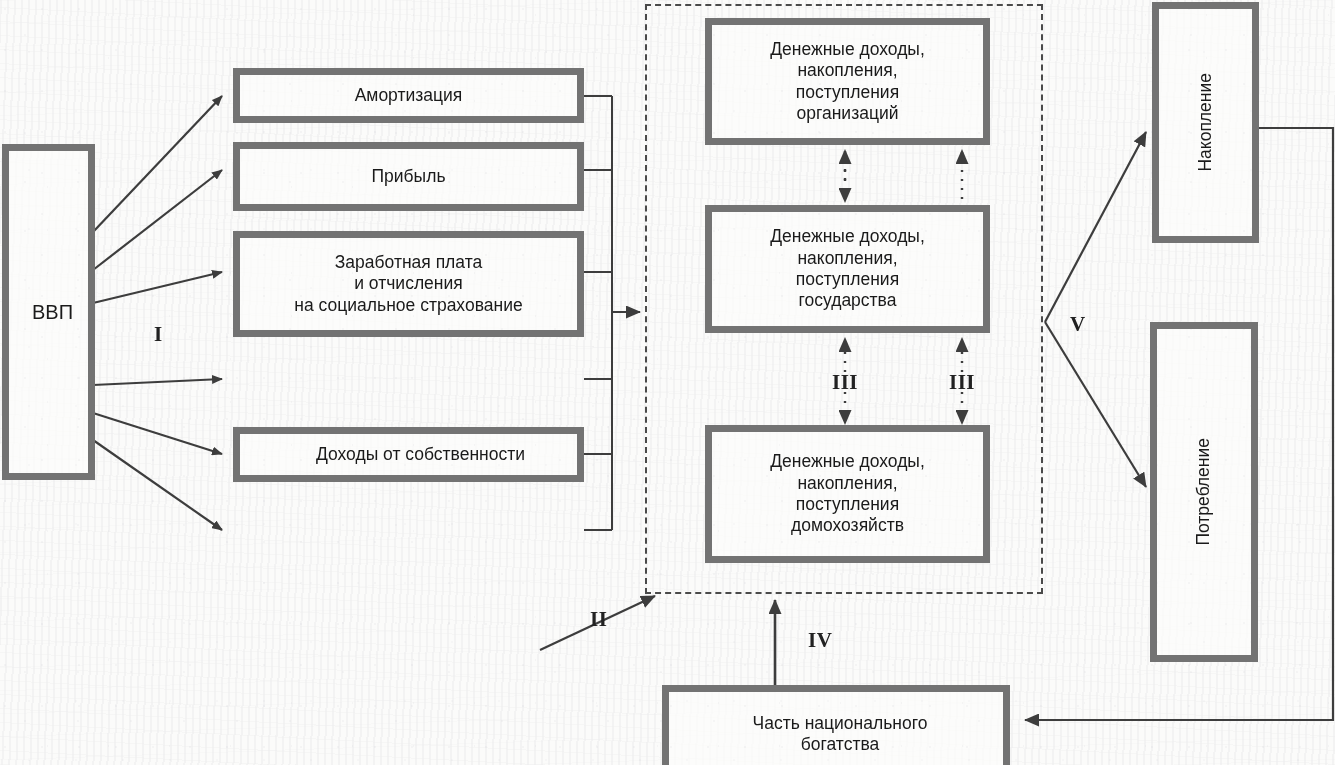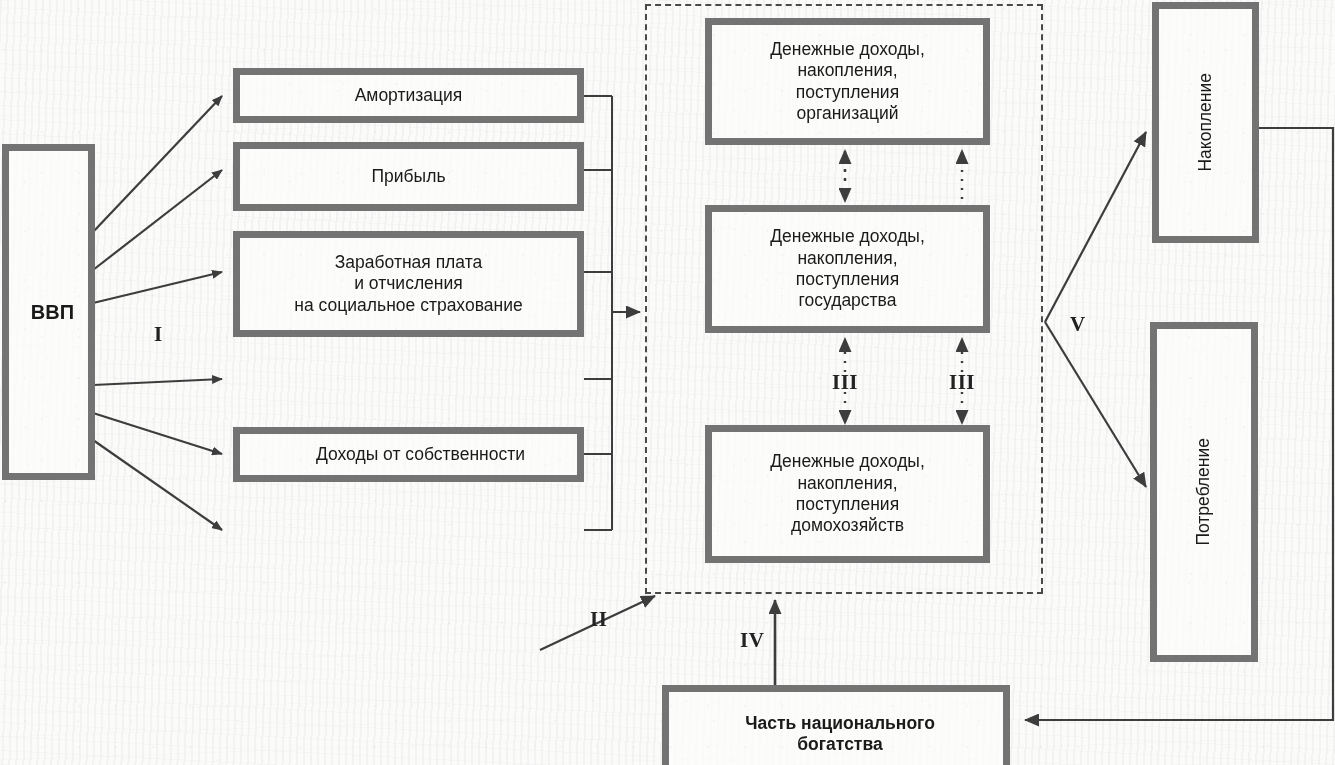--- a/index.html
+++ b/index.html
@@ -39,21 +39,21 @@
   .box{
     position:absolute;
     box-sizing:border-box;
     border:7px solid #737373;
     background:rgba(252,252,251,.72);
     display:flex;align-items:center;justify-content:center;
     text-align:center;
     line-height:1.22;
     font-size:17.5px;
   }
-  .box.bold{font-weight:bold;padding-left:8px;}
+  .box.bold{font-weight:normal;padding-left:8px;}
   .vert{
     writing-mode:vertical-rl;
     transform:rotate(180deg);
     white-space:nowrap;
   }
   .dashedzone{
     position:absolute;
     box-sizing:border-box;
     border:2.5px dashed #4a4a4a;
     background:transparent;
@@ -206,21 +206,21 @@
   </div>
 
   <div class="rnum" style="left:832px;top:370px;">
     <span>III</span>
   </div>
 
   <div class="rnum" style="left:949px;top:370px;">
     <span>III</span>
   </div>
 
-  <div class="rnum" style="left:740px;top:628px;">
+  <div class="rnum" style="left:808px;top:628px;">
     <span>IV</span>
   </div>
 
   <div class="rnum" style="left:1070px;top:312px;">
     <span>V</span>
   </div>
 
   <div id="grain"></div>
 </div>
 

